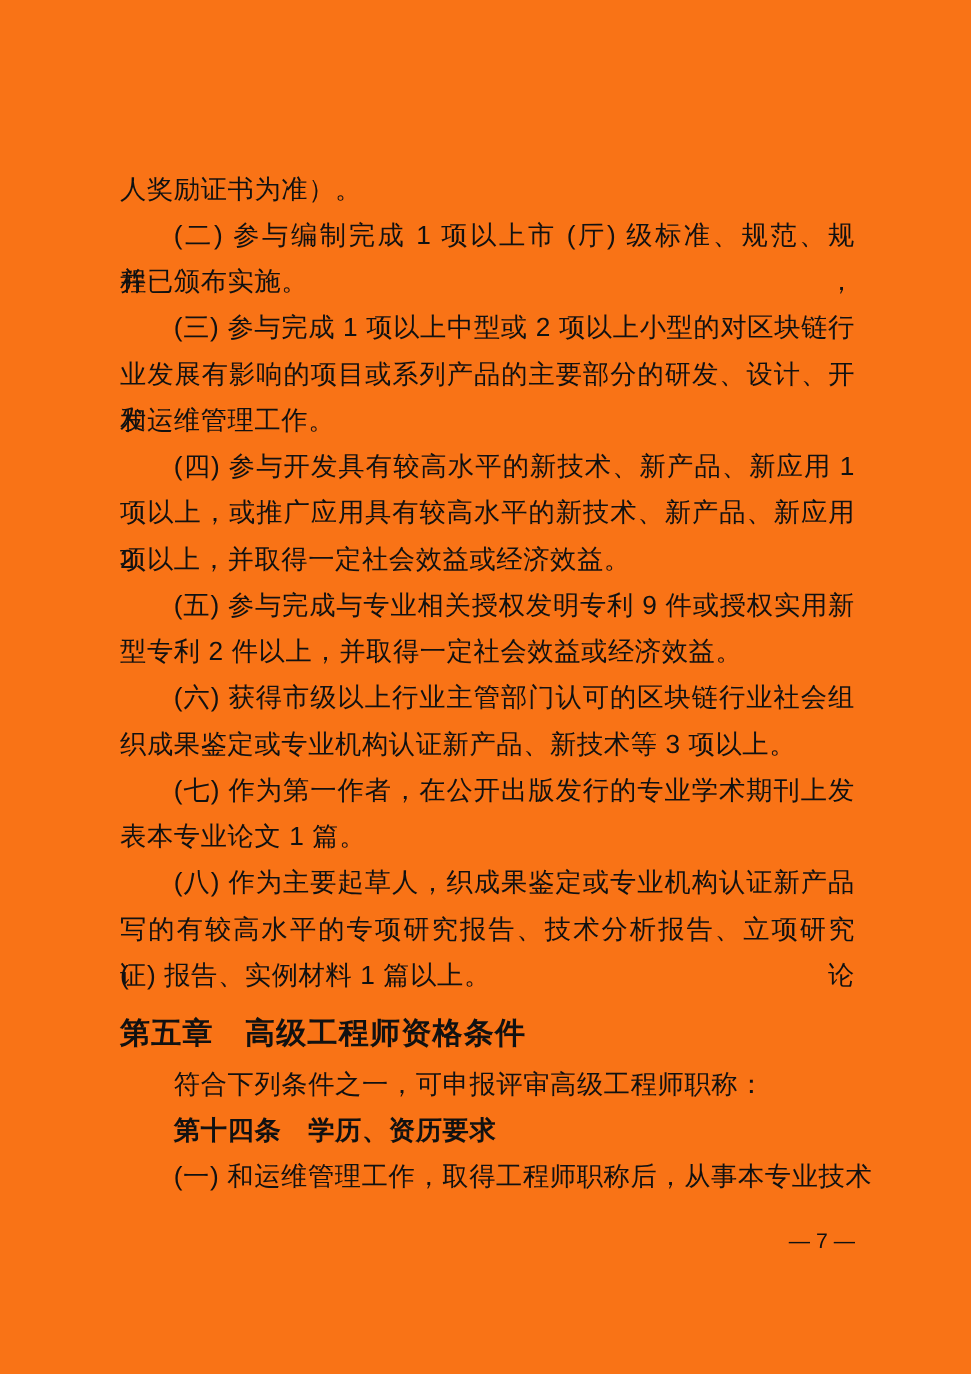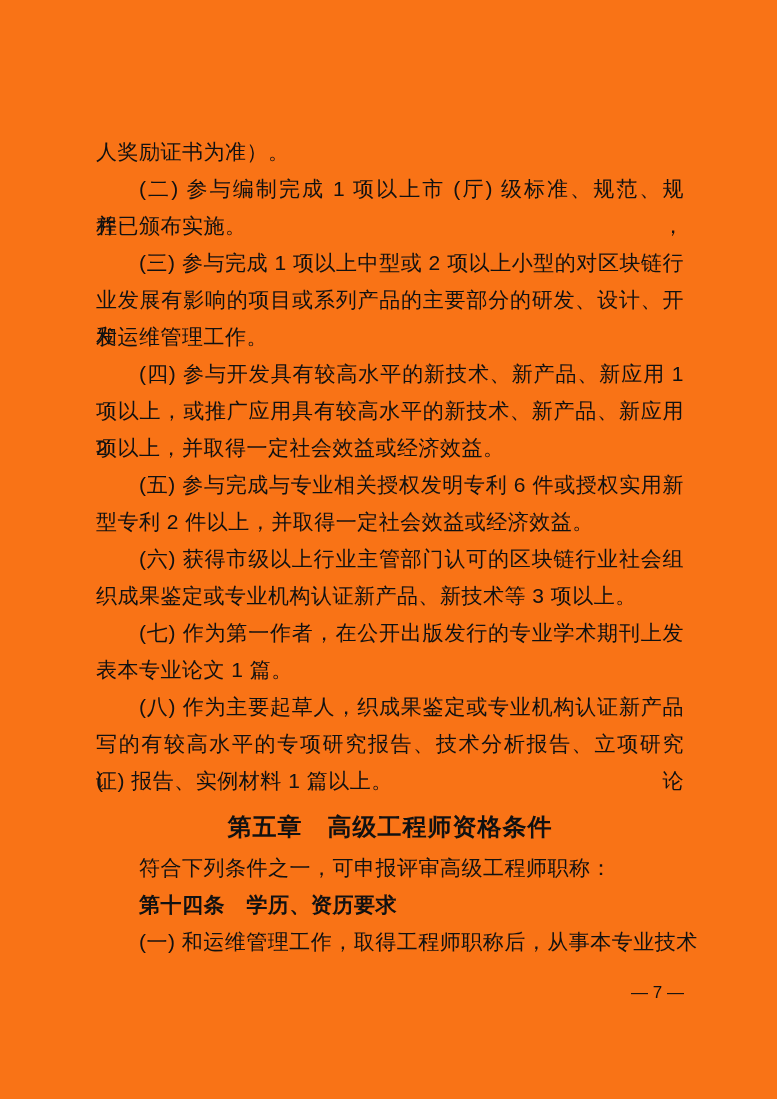--- a/index.html
+++ b/index.html
@@ -32,21 +32,20 @@
     text-align-last: justify;
   }
   .line.indent { text-indent: 43px; }
   .line.bold { font-weight: bold; }
   .chapter-heading {
     font-size: 24px;
     font-weight: bold;
     line-height: 44px;
     height: 44px;
     margin-top: 6px;
-    text-align: center;
     letter-spacing: 1px;
   }
   .footer {
     position: absolute;
     left: 96px;
     top: 982px;
     width: 588px;
     text-align: right;
     font-size: 17px;
     line-height: 22px;
@@ -60,21 +59,21 @@
   <div class="doc-body">
       <div class="line">人奖励证书为准）。</div>
       <div class="line indent fill">(二) 参与编制完成 1 项以上市 (厅) 级标准、规范、规程，</div>
       <div class="line">并已颁布实施。</div>
       <div class="line indent fill">(三) 参与完成 1 项以上中型或 2 项以上小型的对区块链行</div>
       <div class="line fill">业发展有影响的项目或系列产品的主要部分的研发、设计、开发</div>
       <div class="line">和运维管理工作。</div>
       <div class="line indent fill">(四) 参与开发具有较高水平的新技术、新产品、新应用 1</div>
       <div class="line fill">项以上，或推广应用具有较高水平的新技术、新产品、新应用 2</div>
       <div class="line">项以上，并取得一定社会效益或经济效益。</div>
-      <div class="line indent fill">(五) 参与完成与专业相关授权发明专利 6 件或授权实用新</div>
+      <div class="line indent fill">(五) 参与完成与专业相关授权发明专利 9 件或授权实用新</div>
       <div class="line">型专利 2 件以上，并取得一定社会效益或经济效益。</div>
       <div class="line indent fill">(六) 获得市级以上行业主管部门认可的区块链行业社会组</div>
       <div class="line">织成果鉴定或专业机构认证新产品、新技术等 3 项以上。</div>
       <div class="line indent fill">(七) 作为第一作者，在公开出版发行的专业学术期刊上发</div>
       <div class="line">表本专业论文 1 篇。</div>
       <div class="line indent fill">(八) 作为主要起草人，织成果鉴定或专业机构认证新产品</div>
       <div class="line fill">写的有较高水平的专项研究报告、技术分析报告、立项研究 (论</div>
       <div class="line">证) 报告、实例材料 1 篇以上。</div>
       <div class="chapter-heading">第五章　高级工程师资格条件</div>
       <div class="line indent">符合下列条件之一，可申报评审高级工程师职称：</div>

